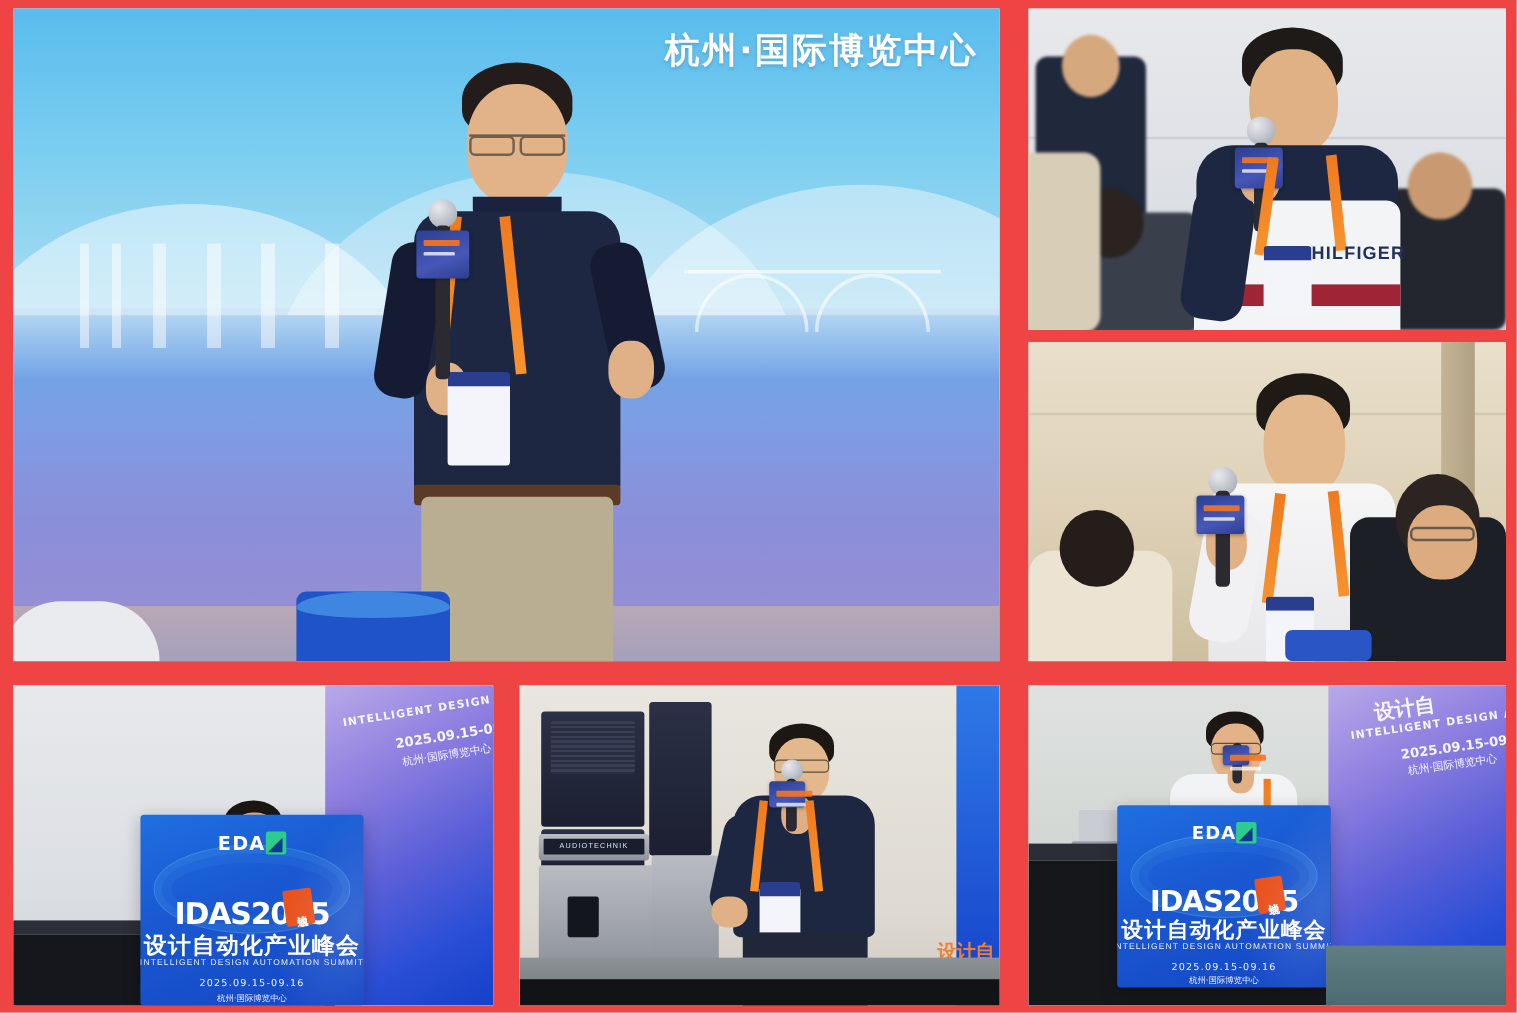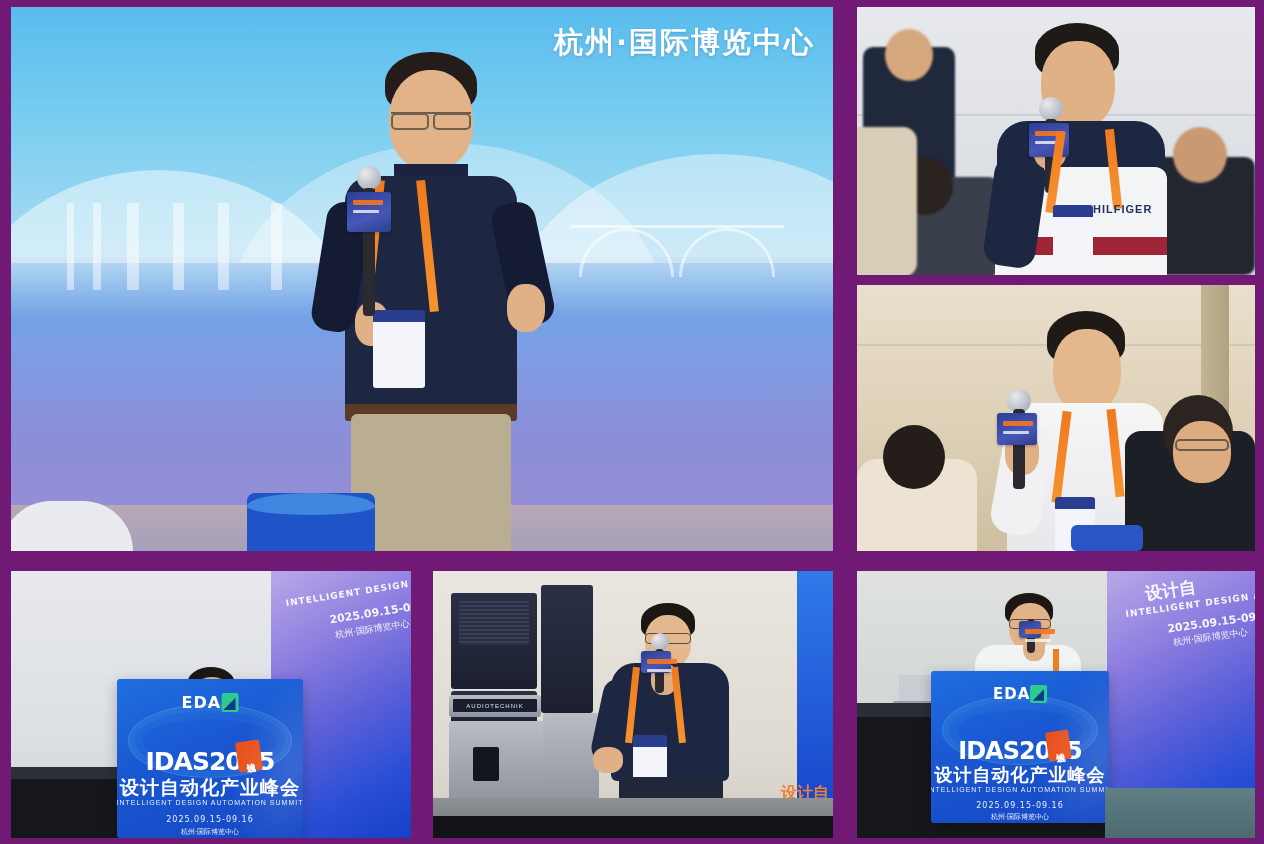--- a/index.html
+++ b/index.html
@@ -2,21 +2,21 @@
 <html><head>
 <meta charset="utf-8">
 <style>
   * { box-sizing: border-box; margin: 0; padding: 0; }
   html, body {
     width: 1264px; height: 844px;
     background: #ffffff;
     font-family: "Liberation Sans", sans-serif;
     overflow: hidden;
   }
-  .gallery { position: relative; width: 1264px; height: 844px; background: #701a75; }
+  .gallery { position: relative; width: 1264px; height: 844px; background: #ef4444; }
 
   .photo { position: absolute; overflow: hidden; background: #dfe6ef; }
 
   
   #photo-main { left: 11px; top: 7px; width: 822px; height: 544px; }
   .stage-bg {
     position: absolute; inset: 0;
     background:
       linear-gradient(180deg, #6fc8ef 0%, #8ed5f3 22%, #a8d9ef 40%, #9fb6e8 62%, #8f92dc 78%, #7f7fd0 100%);
   }
@@ -107,21 +107,21 @@
   
   .room-wall { position:absolute; inset:0; }
   .wall-beige { background:linear-gradient(180deg,#e9dfcb 0%, #ddd0b6 55%, #cdbf9f 100%); }
   .wall-grey  { background:linear-gradient(180deg,#e7e9ec 0%, #dcdfe4 60%, #cfd3d9 100%); }
   .wall-line { position:absolute; left:0; width:100%; height:2px; background:rgba(0,0,0,.08); }
 
   
   #photo-tr { left:857px; top:7px; width:398px; height:268px; }
   .polo-white { background:#f3f4f6; }
   .polo-navy  { background:#1d2742; }
-  .brand-text { position:absolute; font-size:11px; font-weight:700; letter-spacing:1px; color:#22305e; font-family:"Liberation Sans",sans-serif; }
+  .brand-text { position:absolute; font-size:15px; font-weight:700; letter-spacing:1px; color:#22305e; font-family:"Liberation Sans",sans-serif; }
   .blur-person { position:absolute; border-radius:10px; filter:blur(1.2px); }
 
   
   #photo-mr { left:857px; top:285px; width:398px; height:266px; }
   .shirt-white { background:linear-gradient(180deg,#f6f6f7,#e6e6e9); }
 
   
   #photo-bl { left:11px; top:571px; width:400px; height:267px; }
   #photo-bm { left:433px; top:571px; width:400px; height:267px; }
   #photo-br { left:857px; top:571px; width:398px; height:267px; }

